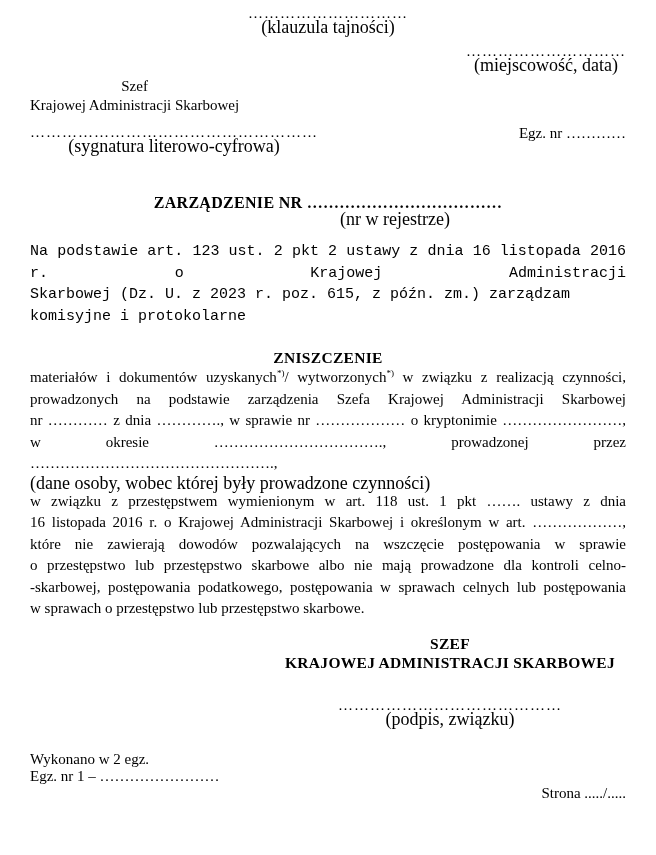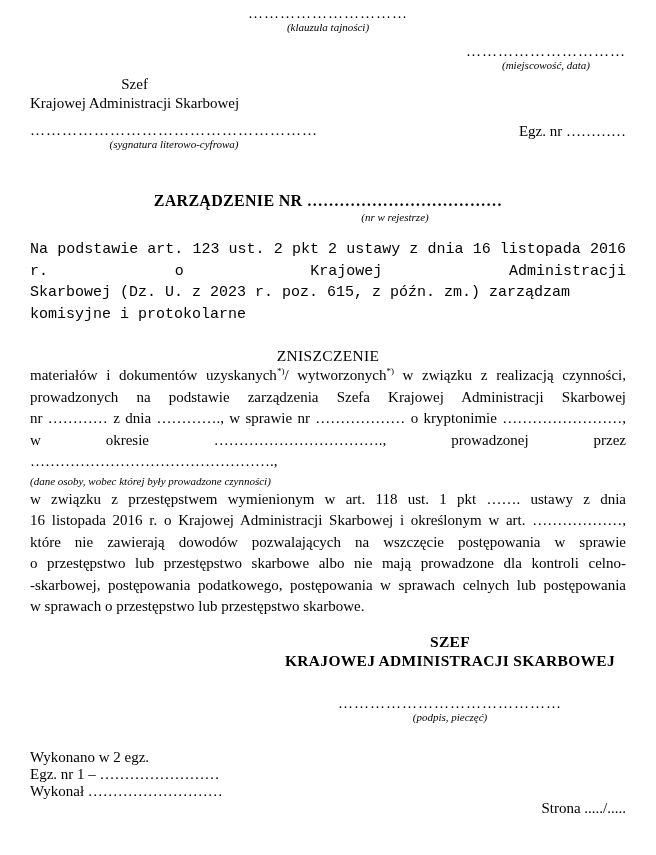--- a/index.html
+++ b/index.html
@@ -7,37 +7,37 @@
     width:656px; height:855px;
     box-sizing:border-box;
     padding:6px 30px 0 30px;
     background:#ffffff;
     color:#000000;
     font-family:"Liberation Serif","DejaVu Serif",serif;
     font-size:15px;
     overflow:hidden;
     position:relative;
   }
-  .caption { font-size:11px; line-height:14px;font-style:italic; }
+  .caption { font-size:18px; line-height:14px; }
   .dots-line { line-height:14px; letter-spacing:1px; }
   .line { line-height:21.5px; }
   .jline { text-align:justify; text-align-last:justify; }
   sup { font-size:9px; vertical-align:super; line-height:0; }
 
   .top-classification { text-align:center; }
   .place-date { text-align:right; margin-top:10px; }
   .place-date .inner { display:inline-block; text-align:center; }
   .issuer { margin-top:2px; width:max-content; text-align:center; line-height:19px; }
   .ref-row { display:flex; justify-content:space-between; align-items:flex-start; margin-top:10px; }
   .ref-left { display:inline-block; text-align:center; }
   .title-wrap { margin-top:40px; }
   .doc-title { text-align:center; font-weight:bold; font-size:16px; line-height:19px; letter-spacing:0.3px; }
   .title-caption { text-align:center; padding-left:134px; }
   .para1 { margin-top:15px;font-family:Liberation Mono, monospace; }
-  .heading2 { margin-top:21px; text-align:center; font-weight:normal; font-size:15.5px; line-height:19px; letter-spacing:0.3px; }
+  .heading2 { margin-top:21px; text-align:center; font-weight:bold; font-size:15.5px; line-height:19px; letter-spacing:0.3px; }
   .para2 { margin-top:0; }
   .body-caption { text-align:left; line-height:16px; }
   .sig-block { margin-top:14px; width:352px; margin-left:auto; margin-right:0; text-align:center; font-weight:bold; font-size:15.5px; line-height:19px; letter-spacing:0.3px; }
   .signing-area { margin-top:26px; width:352px; margin-left:auto; margin-right:0; text-align:center; }
   .distribution { margin-top:25px; line-height:17px; }
   .page-number { text-align:right; margin-top:0px; line-height:17px; }
 </style>
 </head>
 <body>
 
@@ -94,24 +94,23 @@
     <div class="line">w sprawach o przestępstwo lub przestępstwo skarbowe.</div>
   </div>
 
   <div class="sig-block">
     <div>SZEF</div>
     <div>KRAJOWEJ ADMINISTRACJI SKARBOWEJ</div>
   </div>
 
   <div class="signing-area">
     <div class="dots-line">……………………………………</div>
-    <div class="caption">(podpis, pieczęć)</div>
+    <div class="caption">(podpis, związku)</div>
   </div>
 
   <div class="distribution">
     <div>Wykonano w 2 egz.</div>
     <div>Egz. nr 1 – ……………………</div>
-    <div>Wykonał ………………………</div>
   </div>
 
   <div class="page-number">Strona ...../.....</div>
 
 </div>
 
 </body></html>

